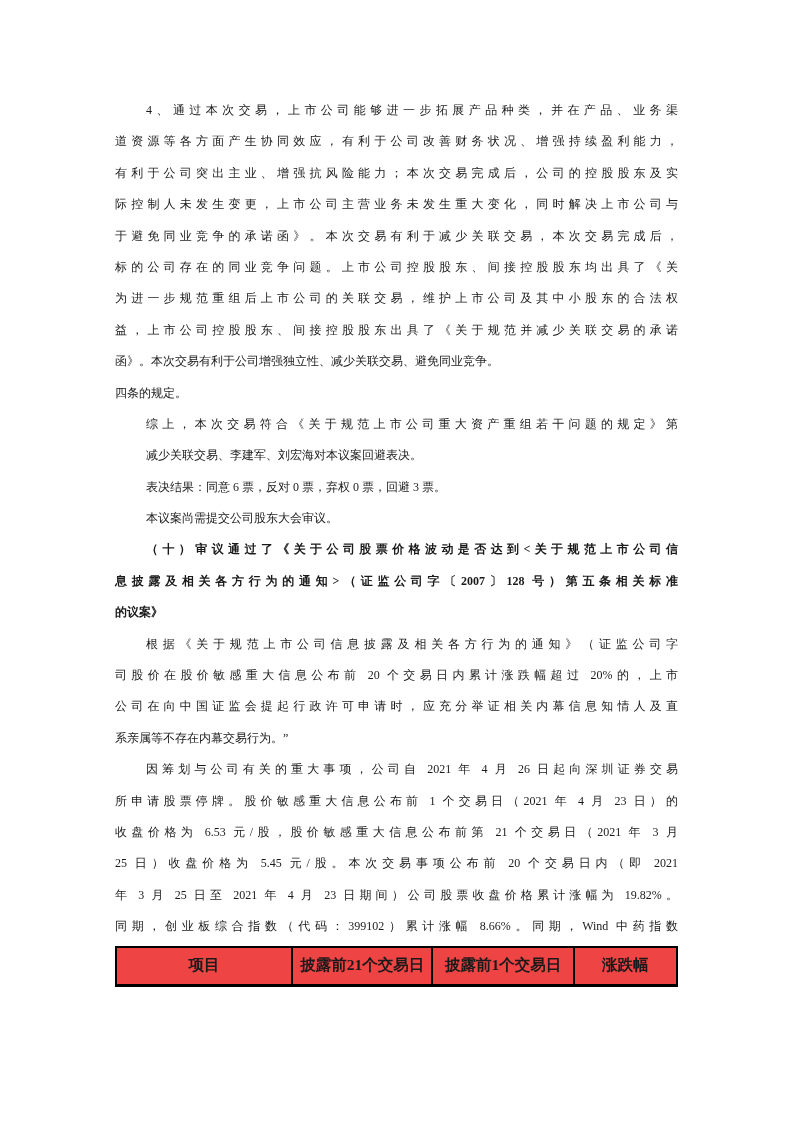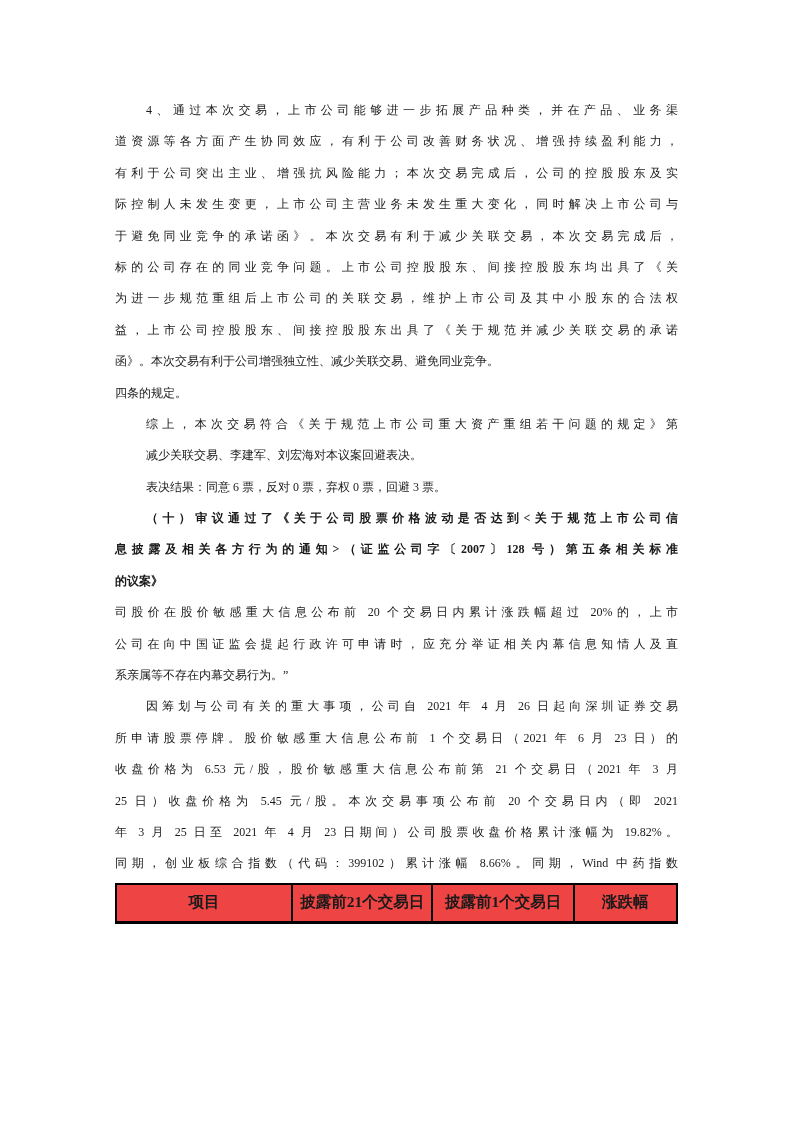--- a/index.html
+++ b/index.html
@@ -60,28 +60,30 @@
       <div class="line just">际控制人未发生变更，上市公司主营业务未发生重大变化，同时解决上市公司与</div>
       <div class="line just">于避免同业竞争的承诺函》。本次交易有利于减少关联交易，本次交易完成后，</div>
       <div class="line just">标的公司存在的同业竞争问题。上市公司控股股东、间接控股股东均出具了《关</div>
       <div class="line just">为进一步规范重组后上市公司的关联交易，维护上市公司及其中小股东的合法权</div>
       <div class="line just">益，上市公司控股股东、间接控股股东出具了《关于规范并减少关联交易的承诺</div>
       <div class="line">函》。本次交易有利于公司增强独立性、减少关联交易、避免同业竞争。</div>
       <div class="line">四条的规定。</div>
       <div class="line just indent">综上，本次交易符合《关于规范上市公司重大资产重组若干问题的规定》第</div>
       <div class="line indent">减少关联交易、李建军、刘宏海对本议案回避表决。</div>
       <div class="line indent">表决结果：同意 6 票，反对 0 票，弃权 0 票，回避 3 票。</div>
+      <div class="line indent">本议案尚需提交公司股东大会审议。</div>
       <div class="line just bold indent">（十）审议通过了《关于公司股票价格波动是否达到&lt;关于规范上市公司信</div>
       <div class="line just bold">息披露及相关各方行为的通知&gt;（证监公司字〔2007〕128 号）第五条相关标准</div>
       <div class="line bold">的议案》</div>
+      <div class="line just indent">根据《关于规范上市公司信息披露及相关各方行为的通知》（证监公司字</div>
       <div class="line just">司股价在股价敏感重大信息公布前 20 个交易日内累计涨跌幅超过 20%的，上市</div>
       <div class="line just">公司在向中国证监会提起行政许可申请时，应充分举证相关内幕信息知情人及直</div>
       <div class="line">系亲属等不存在内幕交易行为。”</div>
       <div class="line just indent">因筹划与公司有关的重大事项，公司自 2021 年 4 月 26 日起向深圳证券交易</div>
-      <div class="line just">所申请股票停牌。股价敏感重大信息公布前 1 个交易日（2021 年 6 月 23 日）的</div>
+      <div class="line just">所申请股票停牌。股价敏感重大信息公布前 1 个交易日（2021 年 4 月 23 日）的</div>
       <div class="line just">收盘价格为 6.53 元/股，股价敏感重大信息公布前第 21 个交易日（2021 年 3 月</div>
       <div class="line just">25 日）收盘价格为 5.45 元/股。本次交易事项公布前 20 个交易日内（即 2021</div>
       <div class="line just">年 3 月 25 日至 2021 年 4 月 23 日期间）公司股票收盘价格累计涨幅为 19.82%。</div>
       <div class="line just">同期，创业板综合指数（代码：399102）累计涨幅 8.66%。同期，Wind 中药指数</div>
     </div>
 
   <table class="price-table">
     <colgroup>
       <col style="width:31.4%">
       <col style="width:25.0%">

